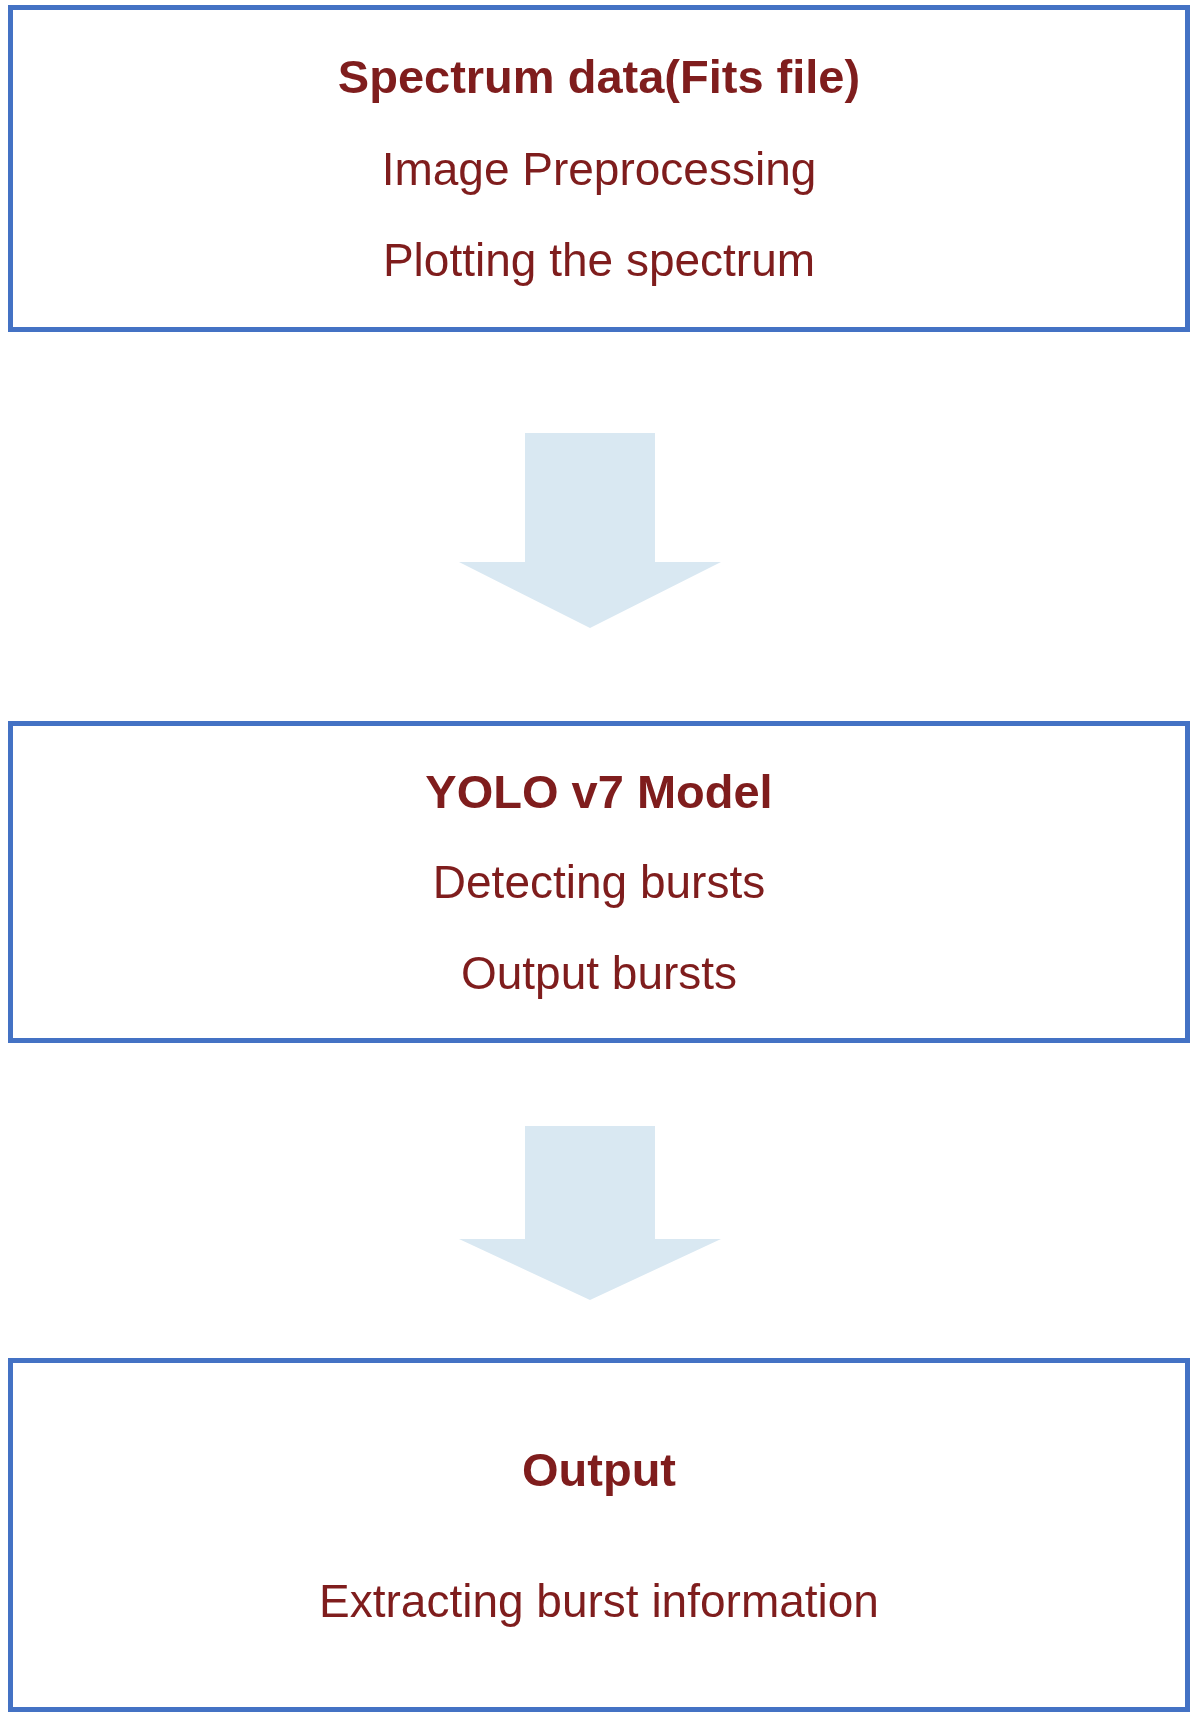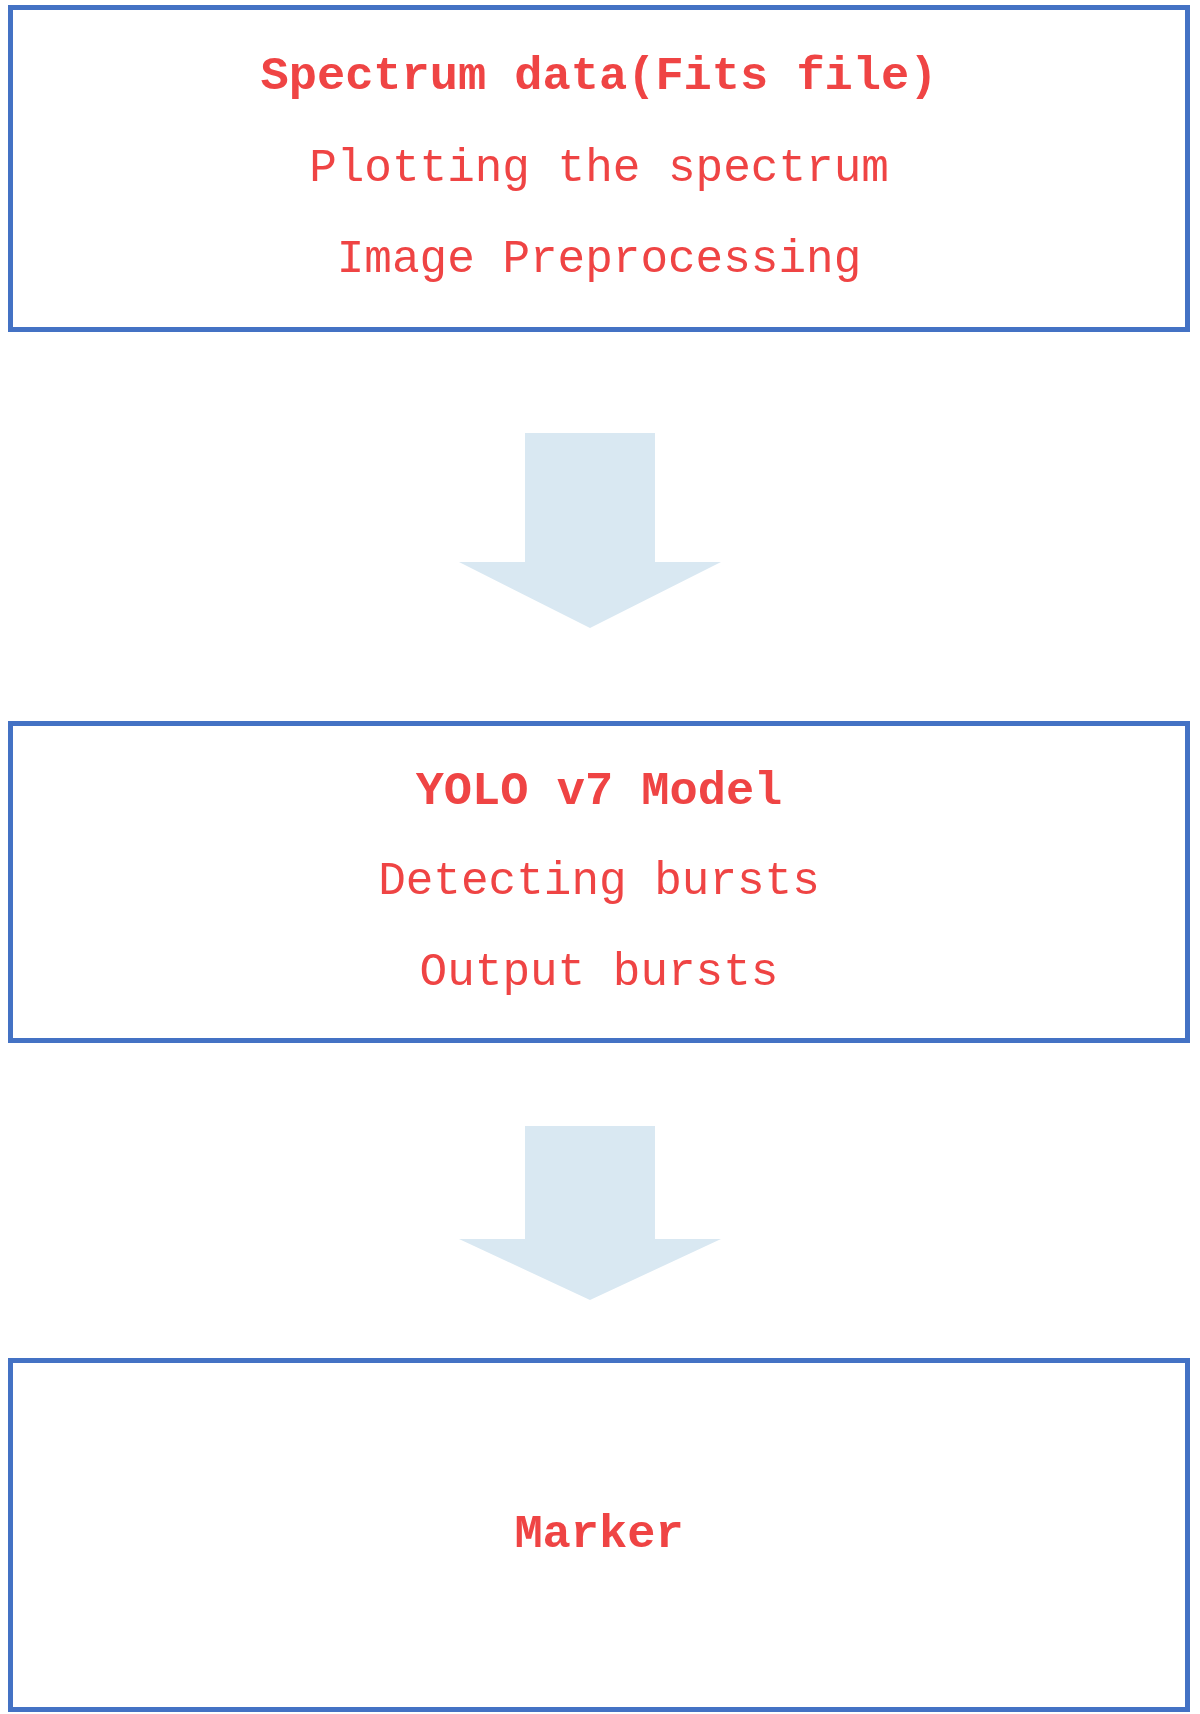--- a/index.html
+++ b/index.html
@@ -1,22 +1,22 @@
 <!DOCTYPE html>
 <html><head>
 <meta charset="utf-8">
 <style>
   html, body { margin: 0; padding: 0; background: #ffffff; }
   .canvas {
     position: relative;
     width: 1200px;
     height: 1714px;
     background: #ffffff;
-    font-family: Liberation Mono, monospace;
-    color: #ef4444;
+    font-family: Liberation Sans, sans-serif;
+    color: #7f1d1d;
     overflow: hidden;
   }
   .flow-box {
     position: absolute;
     left: 8px;
     width: 1182px;
     box-sizing: border-box;
     border: 5px solid #4472C4;
     background: #ffffff;
     display: flex;
@@ -52,31 +52,32 @@
     clip-path: polygon(66px 0, 196px 0, 196px 113px, 262px 113px, 131px 174px, 0 113px, 66px 113px);
   }
 </style>
 </head>
 <body>
 
 <div class="canvas">
 
   <div class="flow-box box-1">
     <div class="box-title">Spectrum data(Fits file)</div>
+    <div class="box-line">Image Preprocessing</div>
     <div class="box-line">Plotting the spectrum</div>
-    <div class="box-line">Image Preprocessing</div>
   </div>
 
   <div class="flow-arrow arrow-1"></div>
 
   <div class="flow-box box-2">
     <div class="box-title">YOLO v7 Model</div>
     <div class="box-line">Detecting bursts</div>
     <div class="box-line">Output bursts</div>
   </div>
 
   <div class="flow-arrow arrow-2"></div>
 
   <div class="flow-box box-3">
-    <div class="box-title">Marker</div>
+    <div class="box-title">Output</div>
+    <div class="box-line">Extracting burst information</div>
   </div>
 
 </div>
 
 </body></html>

